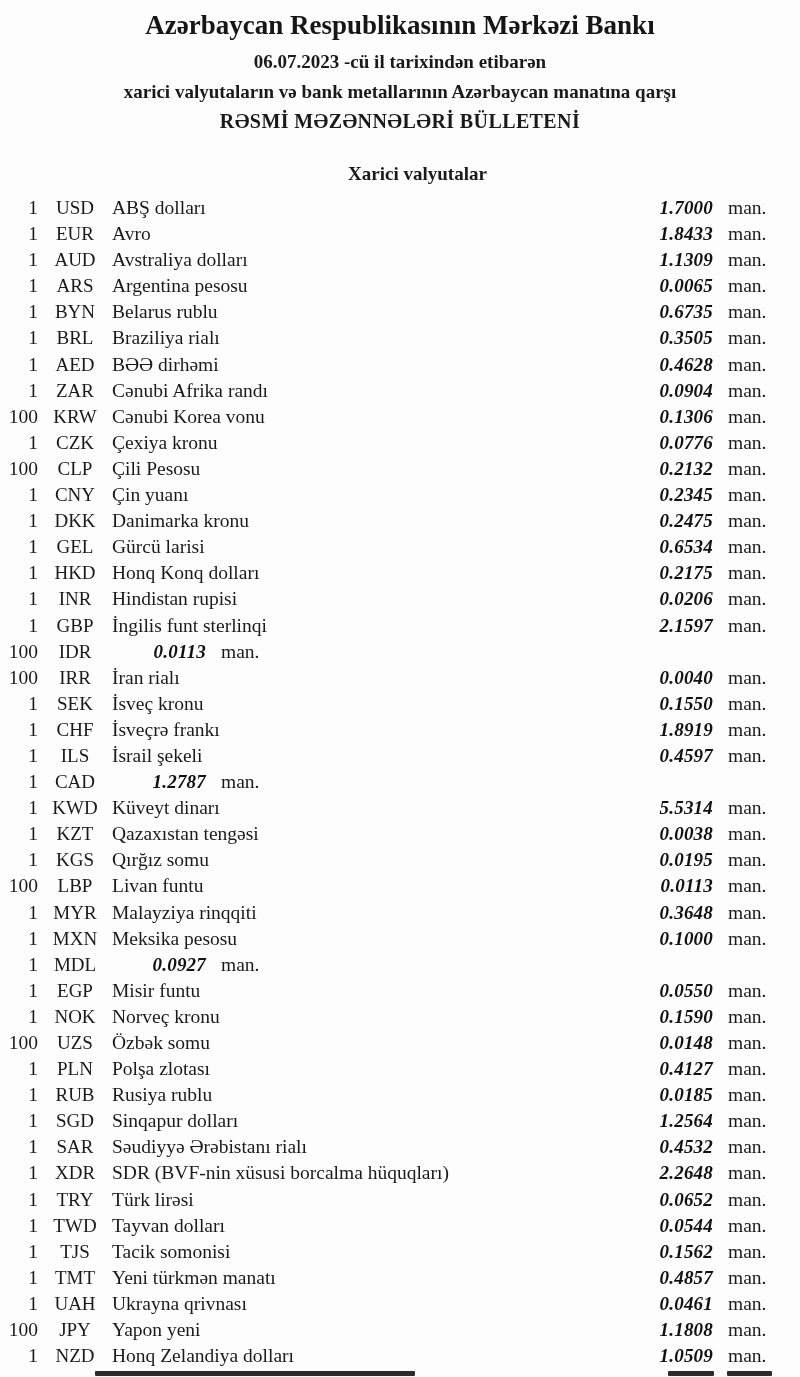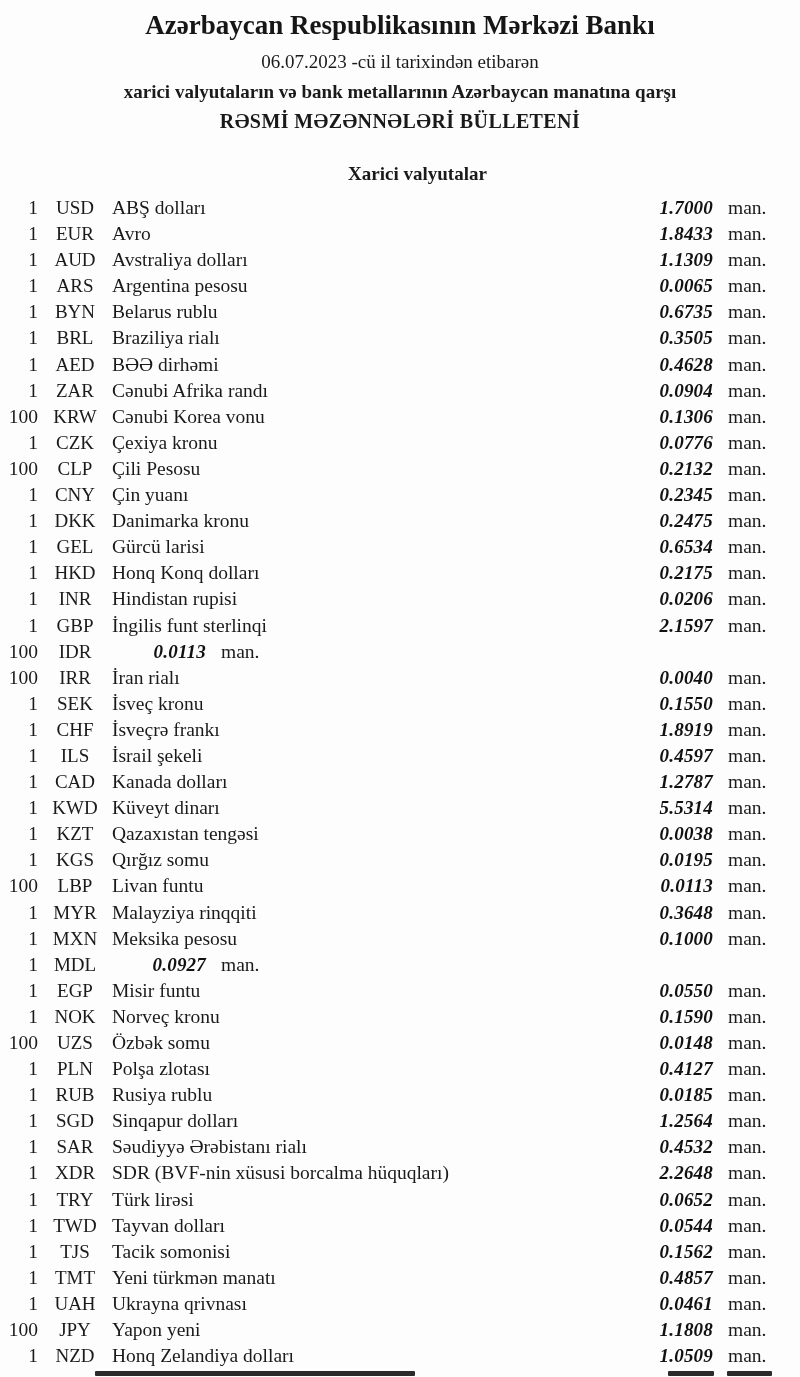--- a/index.html
+++ b/index.html
@@ -13,21 +13,21 @@
     overflow: hidden;
   }
   header { text-align: center; padding-top: 9px; }
   .bank-title {
     font-size: 27px;
     font-weight: bold;
     margin: 0;
     line-height: 1.2;
     color: #161616;
   }
-  .date-line   { font-size: 19px; font-weight: normal; margin-top: 10px; }
+  .date-line   { font-size: 19px; font-weight: bold; margin-top: 10px; }
   .subject-line{ font-size: 19px; font-weight: bold; margin-top: 8px; }
   .bulletin-title {
     font-size: 20px;
     font-weight: bold;
     margin-top: 7px;
     letter-spacing: 0.4px;
   }
   .section-title {
     position: absolute;
     top: 163px; left: 0; right: 0;
@@ -231,21 +231,20 @@
       <div class="row">
       <span class="qty">1</span>
       <span class="code">ILS</span>
       <span class="name">İsrail şekeli</span>
       <span class="rate">0.4597</span>
       <span class="unit">man.</span>
     </div>
       <div class="row">
       <span class="qty">1</span>
       <span class="code">CAD</span>
-      <span class="name">Kanada dolları</span>
       <span class="rate">1.2787</span>
       <span class="unit">man.</span>
     </div>
       <div class="row">
       <span class="qty">1</span>
       <span class="code">KWD</span>
       <span class="name">Küveyt dinarı</span>
       <span class="rate">5.5314</span>
       <span class="unit">man.</span>
     </div>

